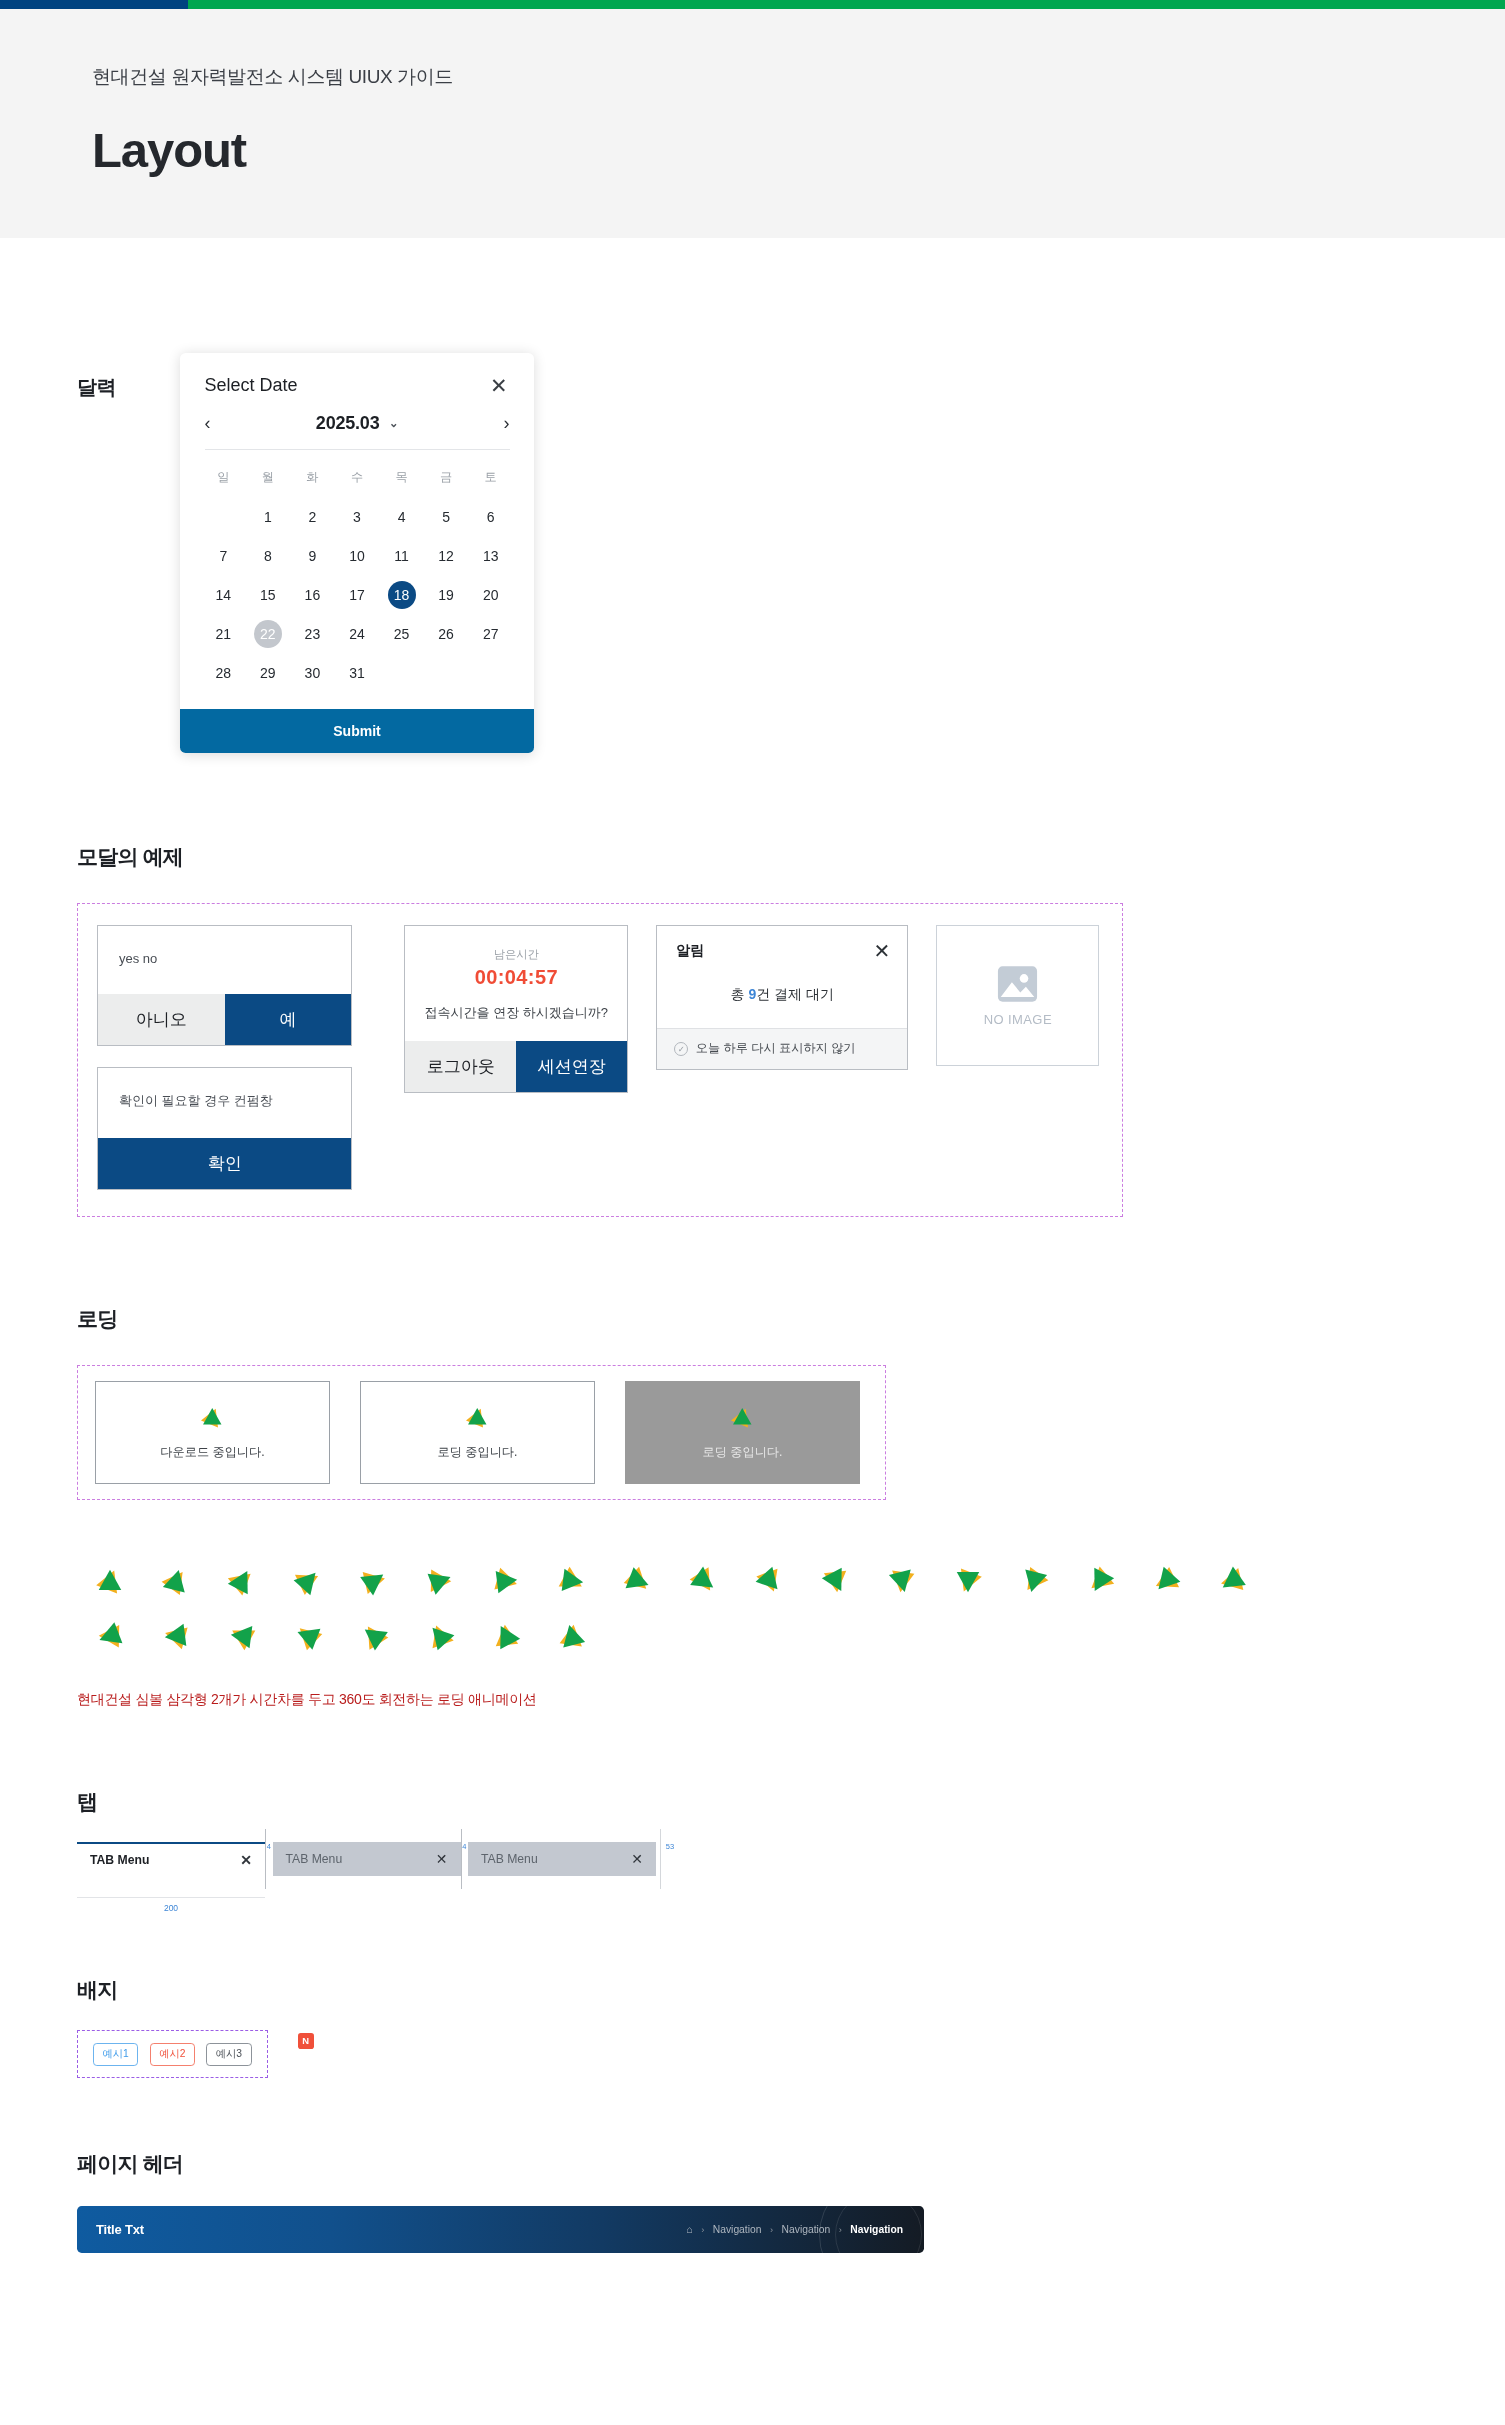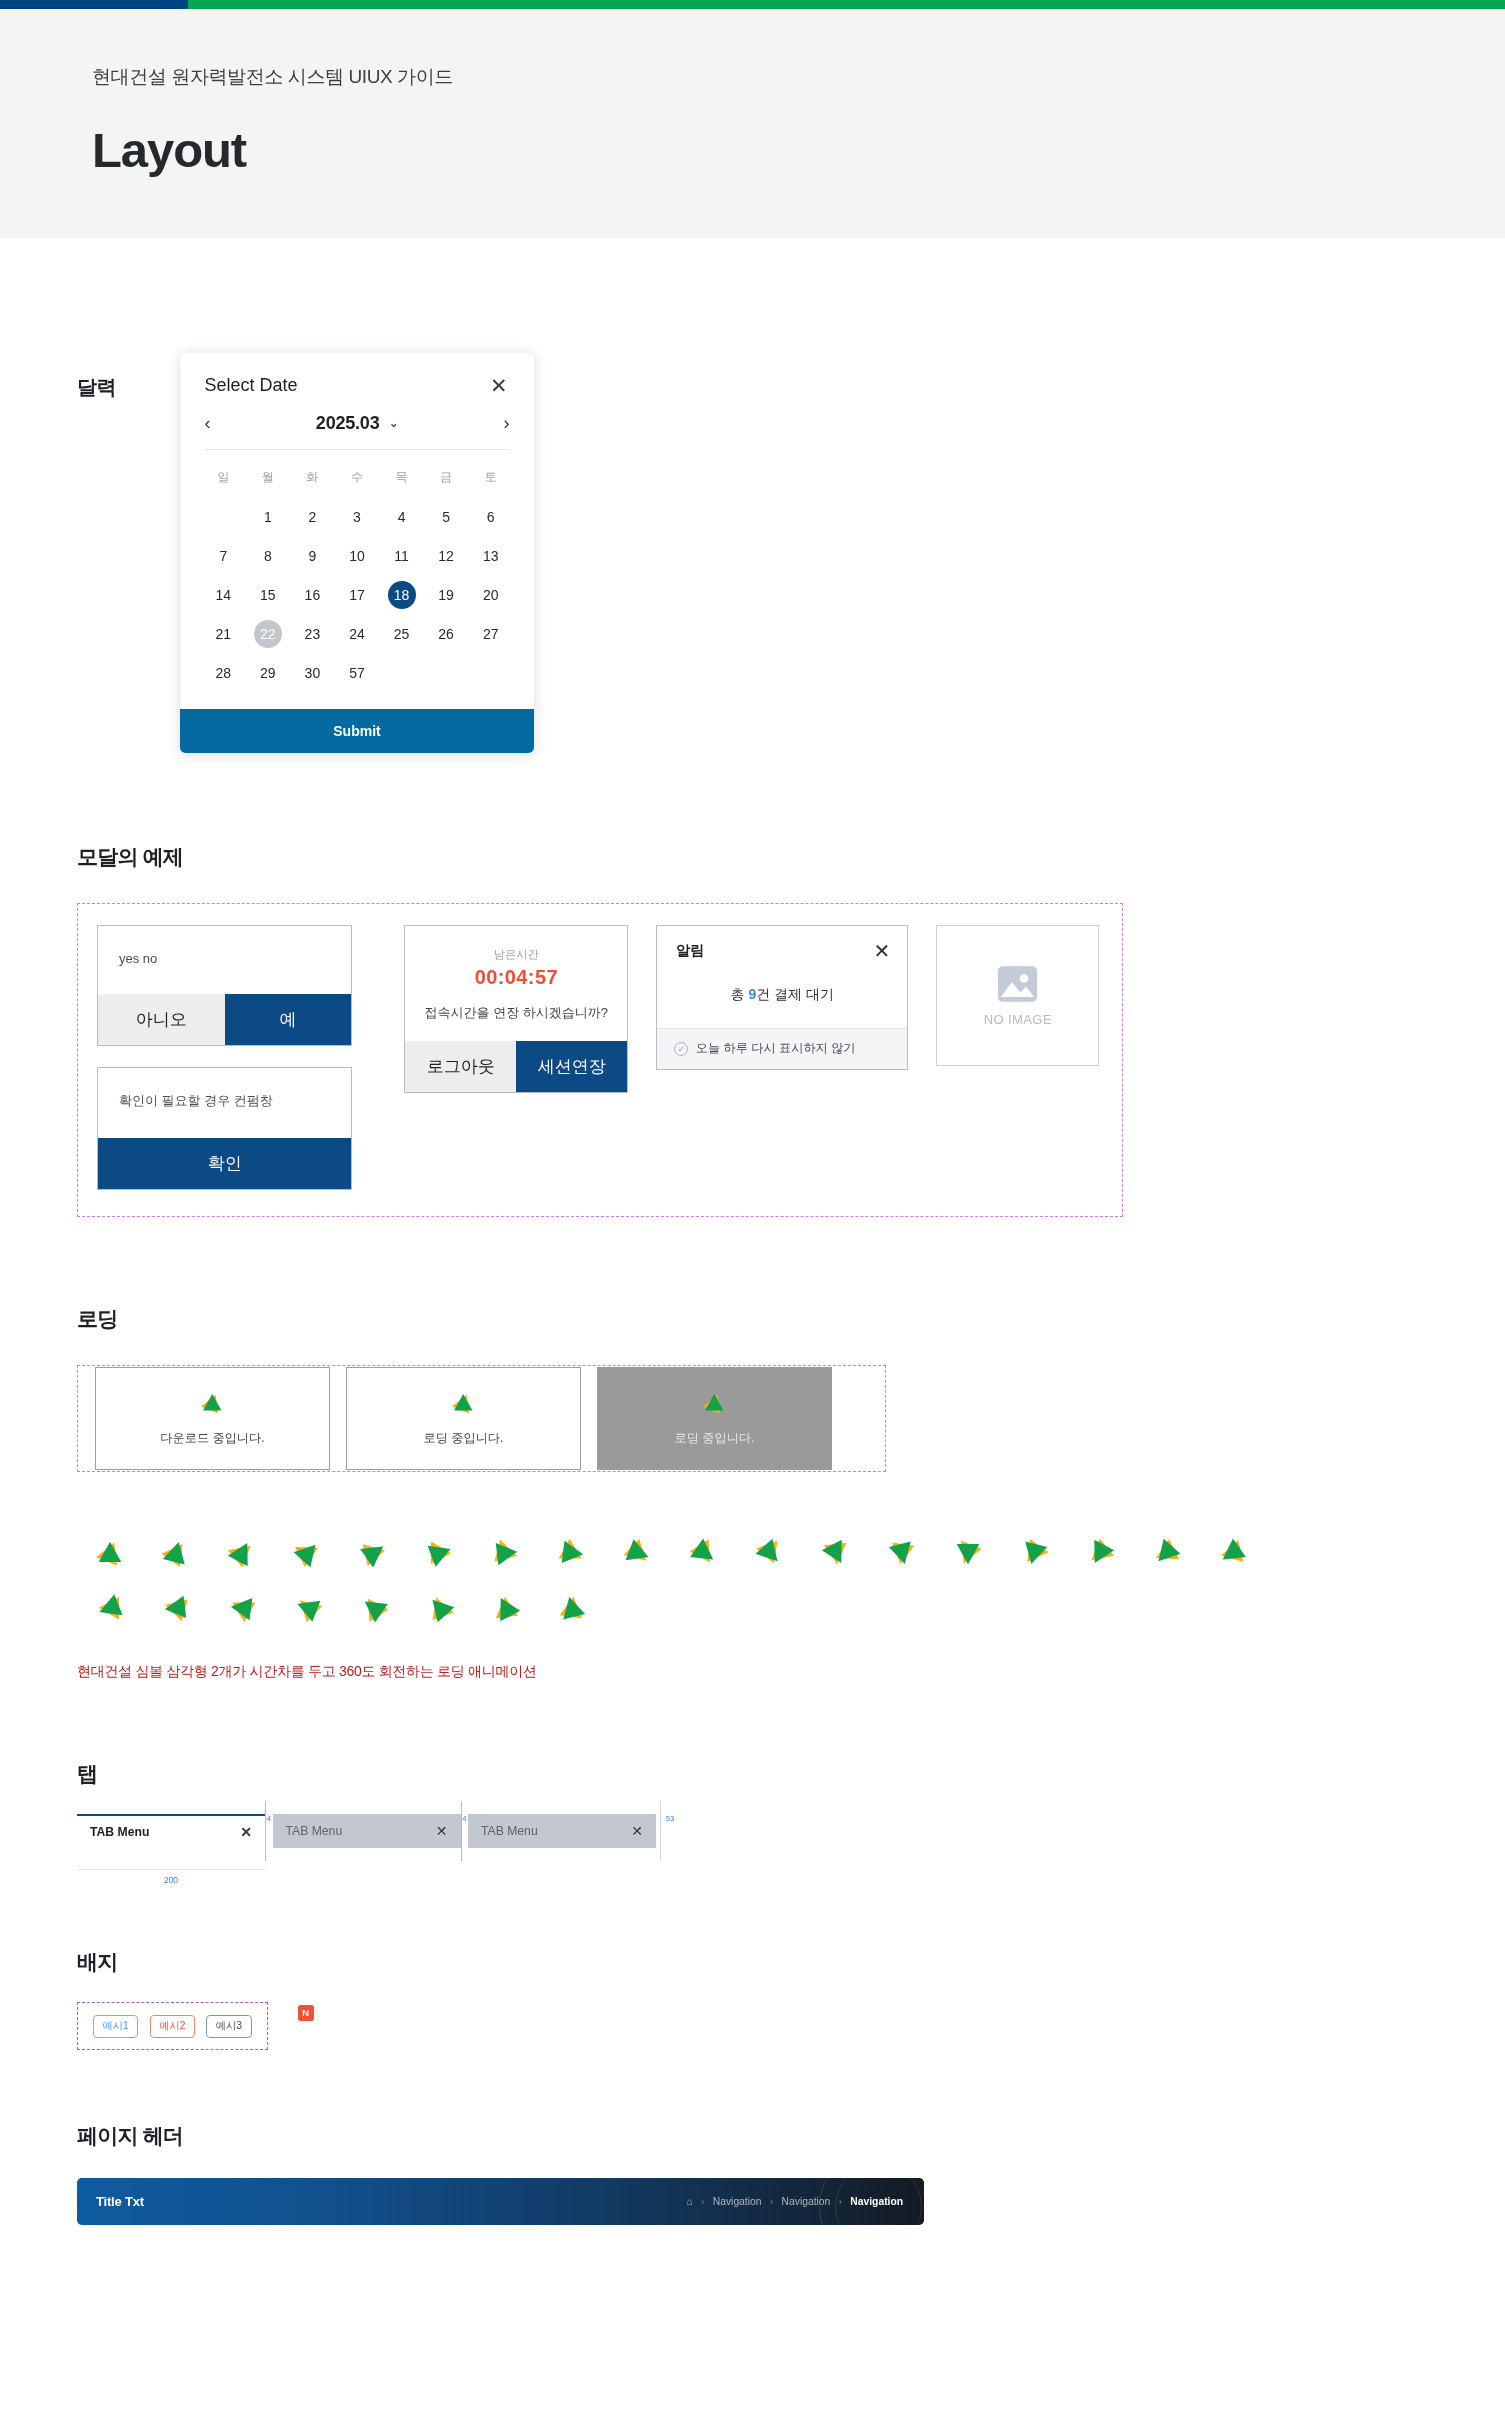--- a/index.html
+++ b/index.html
@@ -154,21 +154,21 @@
     border: 0.9px solid #ccd2d9; background: #fff;
     height: 141px; display: flex; flex-direction: column;
     align-items: center; justify-content: center; gap: 9.4px;
   }
   .noimg-label { font-size: 13px; color: #b4bcc6; letter-spacing: 0.4px; }
 
   
   .sec-load { padding-top: 88px; }
   .load-dash {
     border: 1.3px dashed #cb7de0; margin-top: 32px;
-    padding: 1px 17px; display: flex; gap: 16px; width: 809px; text-align: right;
+    padding: 15px 17px; display: flex; gap: 30px; width: 809px; text-align: right;
   }
   .load-card {
     width: 235px; height: 103px; border: 0.9px solid #9aa0a7; background: #fff;
     display: flex; flex-direction: column; align-items: center; justify-content: center; gap: 11.3px;
   }
   .load-card.dim { background: #9a9a9a; border-color: #9a9a9a; }
   .load-text { font-size: 12.2px; color: #3d4248; }
   .load-card.dim .load-text { color: #e8e8e8; }
 
   
@@ -381,21 +381,21 @@
                 <td>
                   <div class="daycell">28</div>
                 </td>
                 <td>
                   <div class="daycell">29</div>
                 </td>
                 <td>
                   <div class="daycell">30</div>
                 </td>
                 <td>
-                  <div class="daycell">57</div>
+                  <div class="daycell">31</div>
                 </td>
                 <td></td>
                 <td></td>
                 <td></td>
               </tr>
             </tbody>
         </table>
       </div>
 
       <div class="cal-submit">Submit</div>

